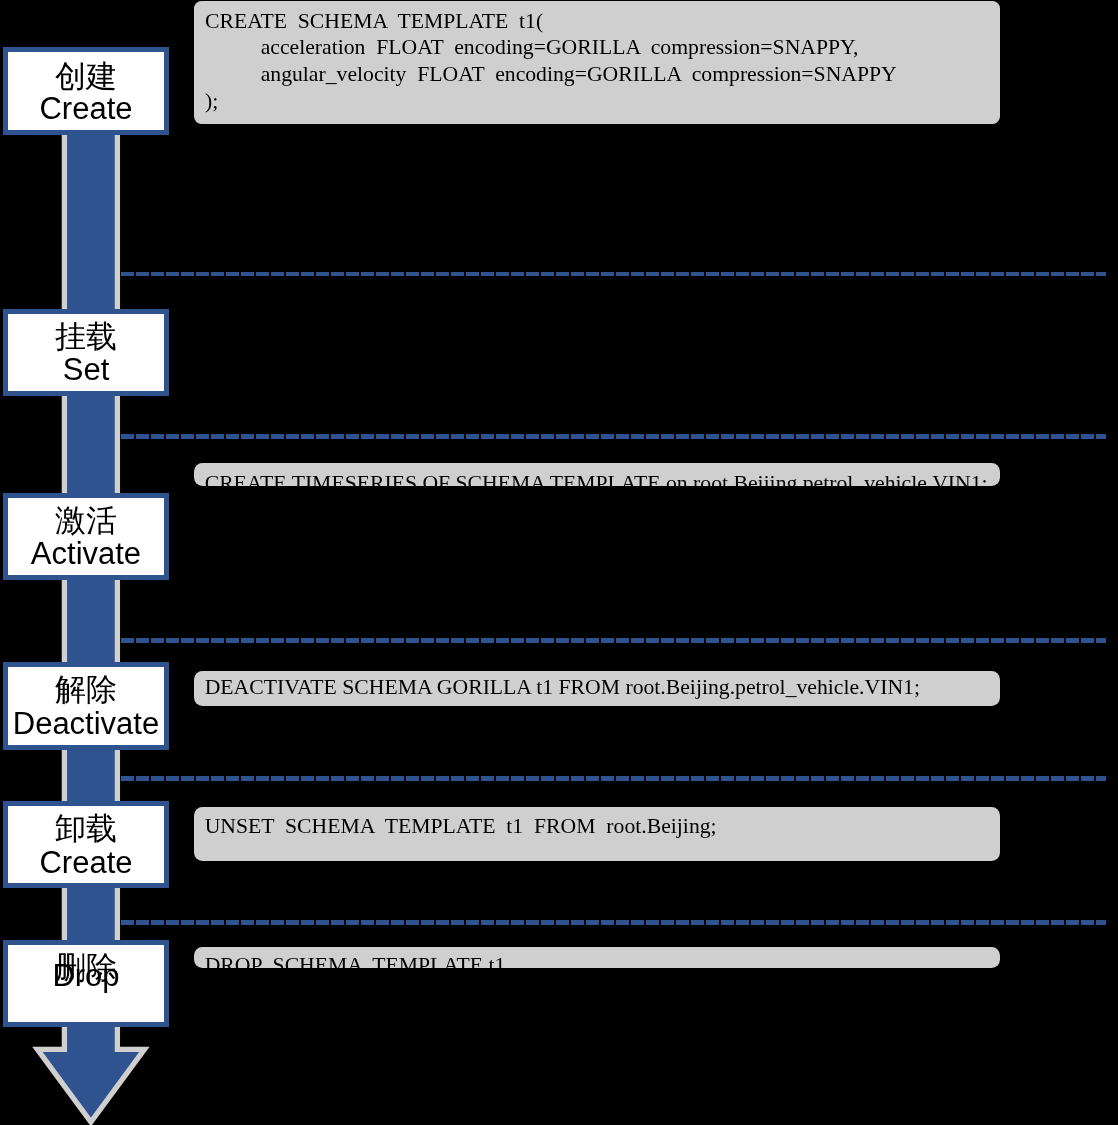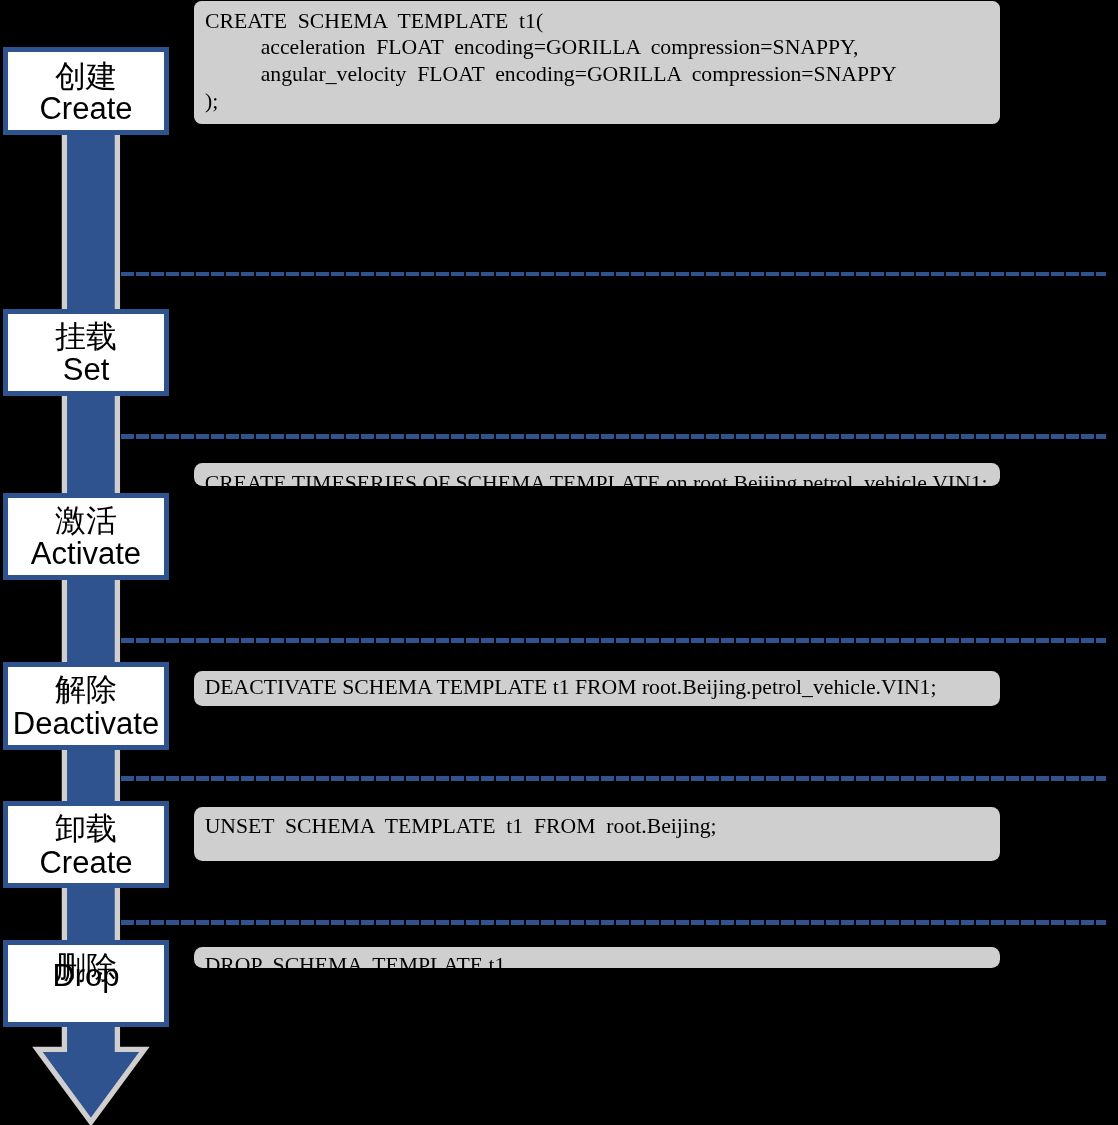--- a/index.html
+++ b/index.html
@@ -96,21 +96,21 @@
     <div class="code-line ind">angular_velocity  FLOAT  encoding=GORILLA  compression=SNAPPY</div>
     <div class="code-line">);</div>
   </div>
 
 
   <div class="code-box c3">
     <div class="code-line">CREATE TIMESERIES OF SCHEMA TEMPLATE on root.Beijing.petrol_vehicle.VIN1;</div>
   </div>
 
   <div class="code-box c4">
-    <div class="code-line">DEACTIVATE SCHEMA TEMPLATE t1 FROM root.Beijing.petrol_vehicle.VIN1;</div>
+    <div class="code-line">DEACTIVATE SCHEMA GORILLA t1 FROM root.Beijing.petrol_vehicle.VIN1;</div>
   </div>
 
   <div class="code-box c5">
     <div class="code-line">UNSET  SCHEMA  TEMPLATE  t1  FROM  root.Beijing;</div>
   </div>
 
   <div class="code-box c6">
     <div class="code-line">DROP  SCHEMA  TEMPLATE t1</div>
   </div>
 

